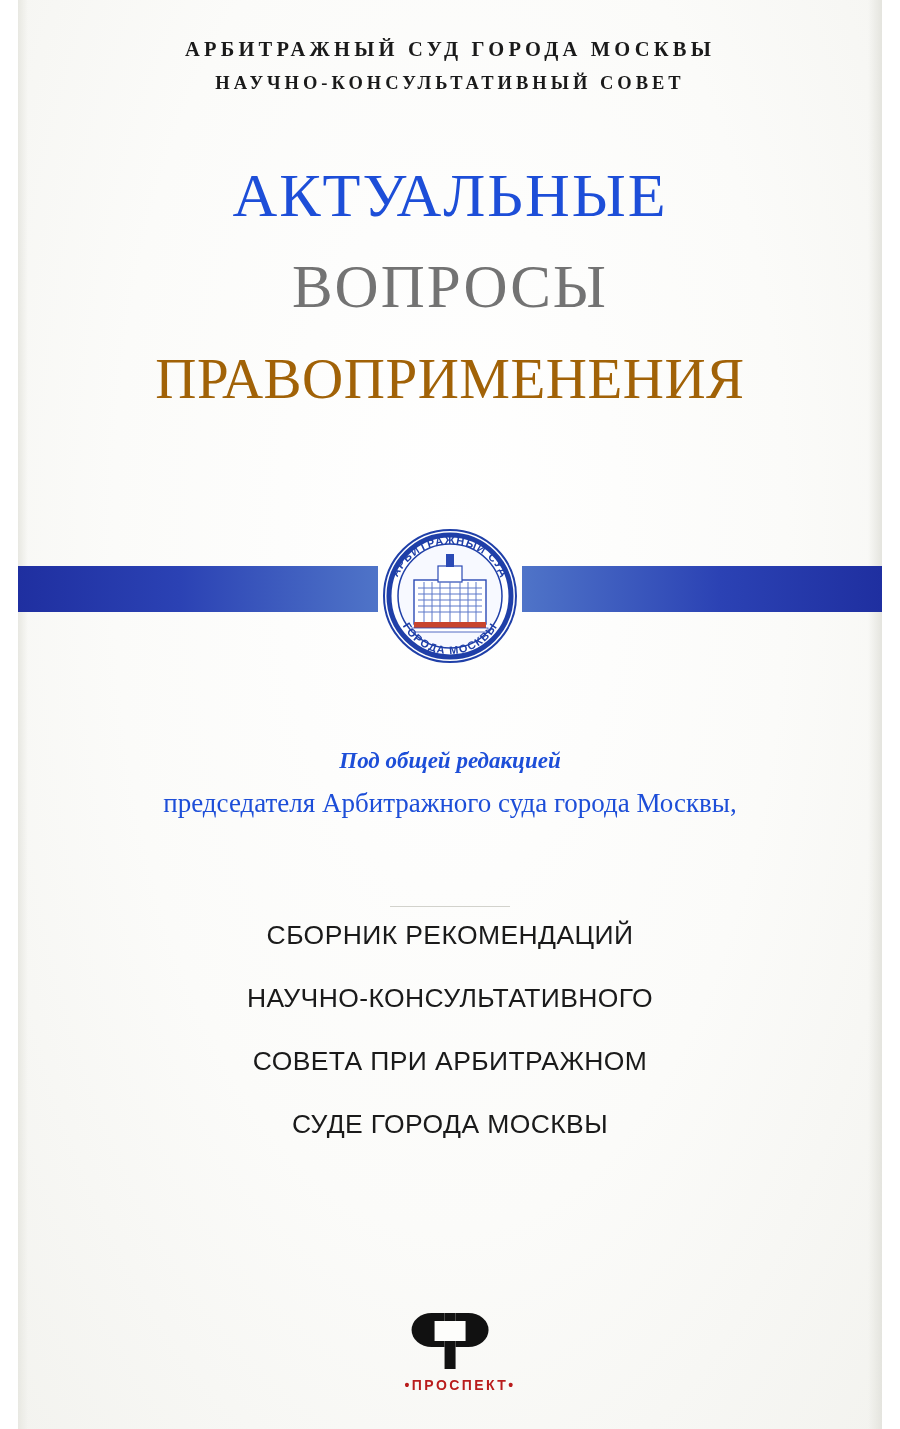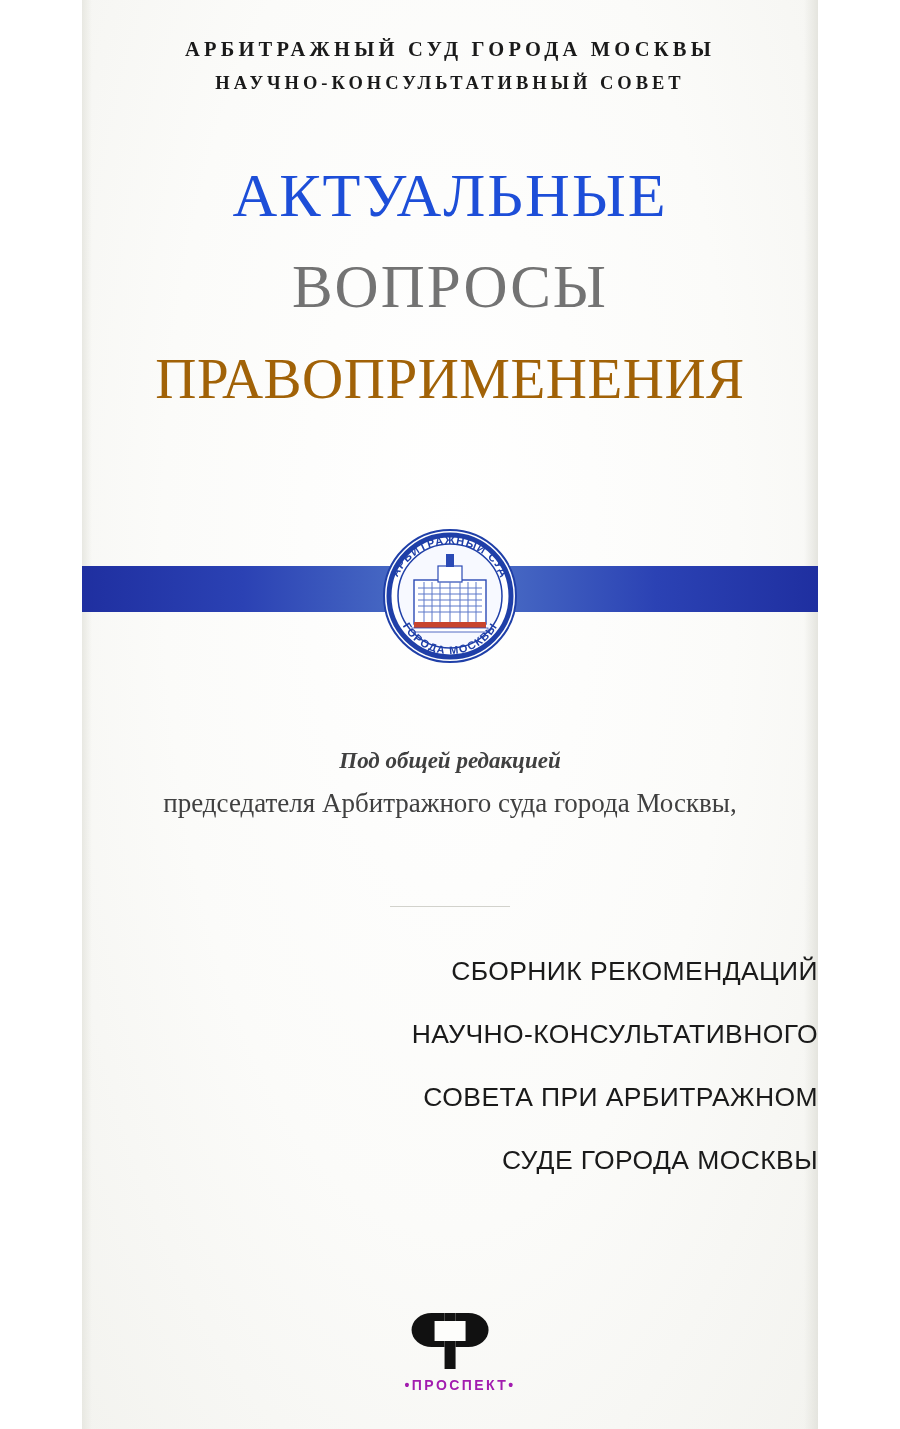--- a/index.html
+++ b/index.html
@@ -2,21 +2,21 @@
 <html lang="ru"><head>
 <meta charset="utf-8">
 <style>
   html, body {
     margin: 0;
     padding: 0;
     background: #ffffff;
   }
   .page {
     position: relative;
-    width: 736px;
+    width: 864px;
     height: 1429px;
     margin: 0 auto;
     background: #fdfdfb;
     overflow: hidden;
     font-family: "Liberation Serif", serif;
     color: #111111;
   }
   
   .paper-texture {
     position: absolute;
@@ -128,21 +128,21 @@
   }
 
   
   .editor-block {
     position: absolute;
     top: 748px;
     left: 0;
     width: 100%;
     text-align: center;
     font-family: "Liberation Serif", serif;
-    color: #404040;
+    color: #1d4ed8;
   }
   .editor-line-italic {
     font-style: italic;
     font-weight: bold;
     font-size: 23px;
     margin-bottom: 10px;
   }
   .editor-line {
     font-size: 27px;
     line-height: 1.42;
@@ -155,24 +155,24 @@
     left: 50%;
     transform: translateX(-50%);
     width: 120px;
     height: 1px;
     background: #d2d2cc;
   }
 
   
   .collection {
     position: absolute;
-    top: 956px;
-    left: 0;
-    width: 100%;
-    text-align: right;
+    top: 920px;
+    left: 0;
+    width: 100%;
+    text-align: center;
     font-family: "Liberation Sans", sans-serif;
     color: #1a1a1a;
   }
   .collection div {
     font-size: 26.5px;
     letter-spacing: 0.4px;
     margin-bottom: 32px;
   }
 
   
@@ -186,21 +186,21 @@
   .publisher .mark {
     width: 96px;
     height: 66px;
     margin: 0 auto 4px auto;
     position: relative;
   }
   .publisher .name {
     font-family: "Liberation Sans", sans-serif;
     font-size: 14px;
     letter-spacing: 2.4px;
-    color: #a21caf;
+    color: #b91c1c;
     font-weight: bold;
     margin-left: 20px;
   }
 </style>
 </head>
 <body>
 
 <div class="page">
   <div class="paper-texture"></div>
   <div class="edge-left"></div>

